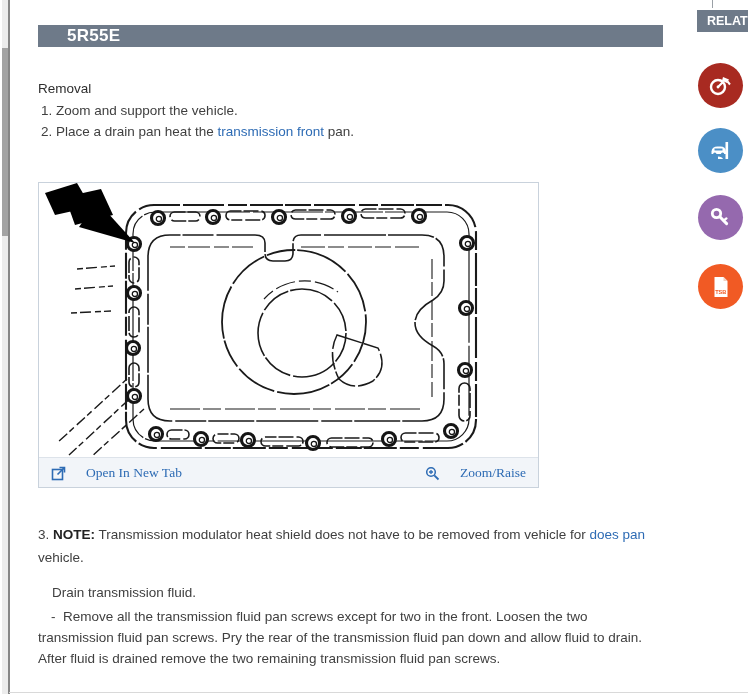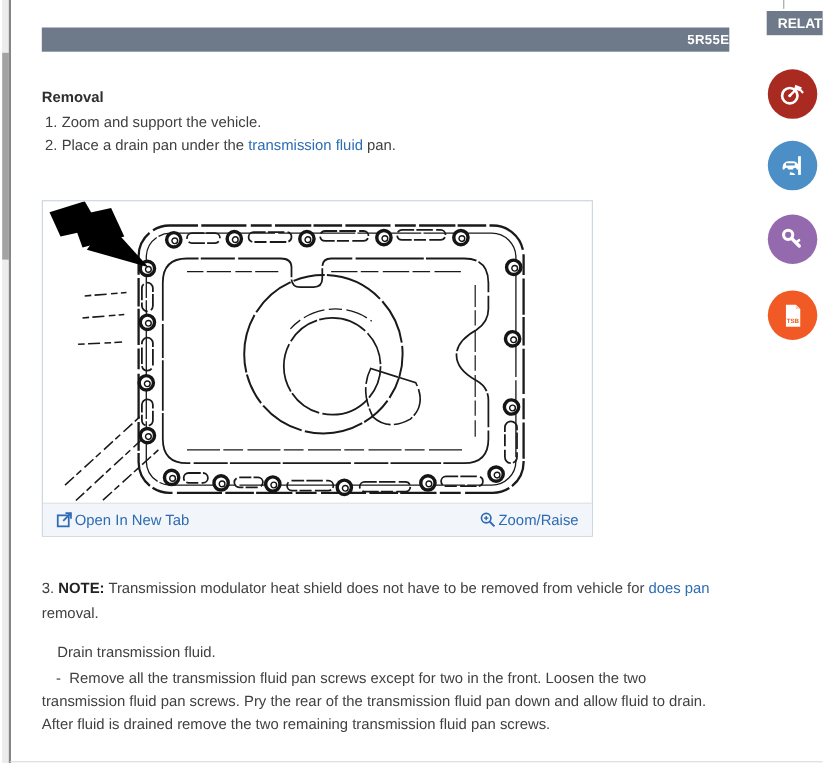--- a/index.html
+++ b/index.html
@@ -8,46 +8,46 @@
   .abs { position:absolute; }
   #stage { position:relative; width:748px; height:694px; background:#fff; }
 
   
   .v-track { left:2px; top:0; width:6px; height:694px; background:#ececec; }
   .v-thumb { left:2px; top:48px; width:6px; height:188px; background:#a3a3a3; }
   .left-border { left:8px; top:0; width:2px; height:694px; background:#868686; }
 
   
   .section-bar { left:38px; top:25px; width:625px; height:22px; background:#6e7a89;
-    color:#fff; font-size:12px; font-weight:bold; line-height:22px;
-    padding-left:13px; letter-spacing:.3px;text-align:right; }
+    color:#fff; font-size:17px; font-weight:bold; line-height:22px;
+    padding-left:29px; letter-spacing:.3px; }
   .related-bar { left:697px; top:10px; width:51px; height:22px; background:#6e7a89;
     color:#fff; font-size:12.5px; font-weight:bold; line-height:22px;
     padding-left:10px; overflow:hidden; white-space:nowrap; }
   .top-tick { left:712px; top:0; width:1px; height:8px; background:#9aa0a6; }
 
   
-  .removal-heading { left:38px; top:81px; font-size:13.5px; font-weight:bold; color:#2e2e2e;text-align:center; }
+  .removal-heading { left:38px; top:81px; font-size:13.5px; font-weight:normal; color:#2e2e2e;text-align:center; }
   .steps { left:41px; top:100px; font-size:13.5px; line-height:21px; color:#404040; }
   .link { color:#2d6bb4; text-decoration:none; cursor:pointer; }
   .note-p { left:38px; top:523px; width:616px; font-size:13.5px; line-height:23px; color:#404040; }
   .note-p b { color:#222;margin-top:28px; }
   .drain-p { left:38px; top:585px; width:600px; font-size:13.5px; color:#404040; text-indent:14px; }
   .bullet-p { left:38px; top:606px; width:614px; font-size:13.5px; line-height:21px;
     color:#404040; text-indent:13px; }
   .bottom-divider { left:9px; top:692px; width:739px; height:1px; background:#d9d9d9; }
 
   
   .figure { left:38px; top:182px; width:501px; height:306px; border:1px solid #c9d2dc;
     background:#fff; display:flex; flex-direction:column; }
   .fig-canvas { width:100%; height:274px; overflow:hidden; }
   .fig-footer { width:100%; height:30px; background:#f2f5f9; border-top:1px solid #dde3ea;
     display:flex; justify-content:space-between; align-items:center; padding:0 12px;
     font-size:13.5px; }
-  .fig-link { display:inline-flex; align-items:flex-end; gap:2px; }
+  .fig-link { display:inline-flex; align-items:flex-end; gap:20px;font-family:Liberation Serif, serif; }
   .fig-link svg { display:block; }
 
   
   .icon-btn { width:45px; height:45px; border-radius:50%; display:flex;
     align-items:center; justify-content:center; cursor:pointer; }
   .btn-red    { left:698px; top:63px;  background:#a82a21; }
   .btn-blue   { left:698px; top:128px; background:#4b8fc6; }
   .btn-purple { left:698px; top:195px; background:#9569ae; }
   .btn-orange { left:698px; top:264px; background:#f15a24; }
 </style>
@@ -69,21 +69,21 @@
     <span>RELAT</span>
   </div>
 
   <div class="abs removal-heading">Removal</div>
   <div class="abs steps">
     <div>
       <span>1.</span>
       <span>Zoom and support the vehicle.</span>
     </div>
     <div>
-      <span>2.</span><span> </span><span>Place a drain pan under the </span><a class="link">transmission fluid</a><span> pan.</span>
+      <span>2.</span><span> </span><span>Place a drain pan heat the </span><a class="link">transmission front</a><span> pan.</span>
     </div>
   </div>
 
   <div class="abs figure">
     <div class="fig-canvas">
       <svg viewBox="0 0 499 274" width="499" height="274">
         <defs>
           <g id="bolt">
             <circle r="6.5" fill="#fff" stroke="#151515" stroke-width="3.1"></circle>
             <circle r="2.6" cx="0.9" cy="0.9" fill="none" stroke="#151515" stroke-width="1.3"></circle>
@@ -177,21 +177,21 @@
           <path d="M4,6 L8,6 M6,4 L6,8" stroke="#2d6bb4" stroke-width="1.3"></path>
           <path d="M9.3,9.3 L13.5,13.5" stroke="#2d6bb4" stroke-width="1.8"></path>
         </svg>
         <span>Zoom/Raise</span>
       </a>
     </div>
   </div>
 
   <p class="abs note-p">
     <span>3.</span>
-    <b>NOTE:</b><span> Transmission modulator heat shield does not have to be removed from vehicle for </span><a class="link">does pan</a><span> removal.</span>
+    <b>NOTE:</b><span> Transmission modulator heat shield does not have to be removed from vehicle for </span><a class="link">does pan</a><span> vehicle.</span>
   </p>
 
   <p class="abs bullet-p">
     <span>-</span>&nbsp;
     <span>Remove all the transmission fluid pan screws except for two in the front. Loosen the two transmission fluid pan screws. Pry the rear of the transmission fluid pan down and allow fluid to drain. After fluid is drained remove the two remaining transmission fluid pan screws.</span>
   </p>
   <p class="abs drain-p">Drain transmission fluid.</p>
 
   <div class="abs bottom-divider"></div>
 

